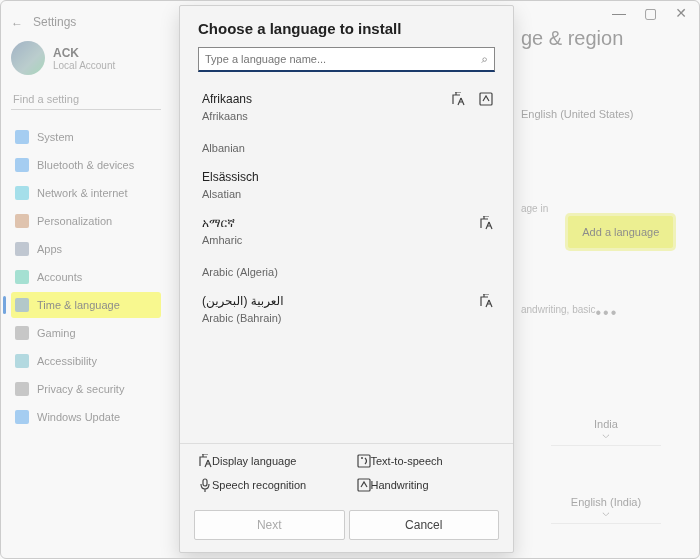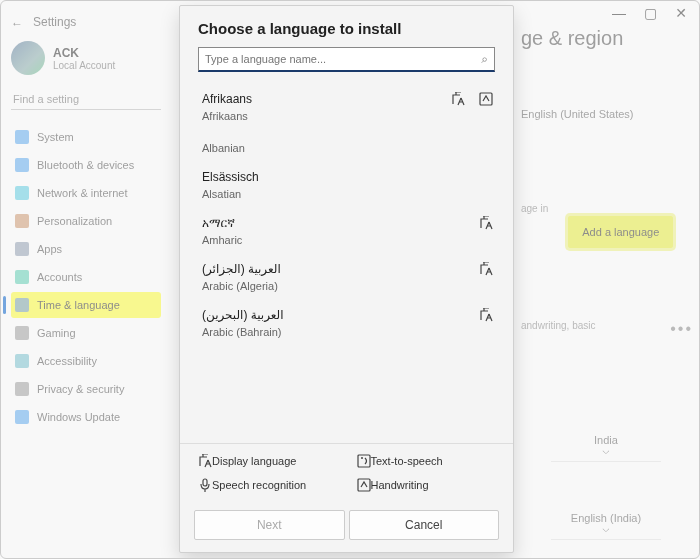--- a/index.html
+++ b/index.html
@@ -151,21 +151,21 @@
     </div>
 </div>
 
 <div class="rightpane dimmed">
   <div class="rp-title">ge &amp; region</div>
   <div class="rp-lang">English (United States)</div>
   <div style="display:flex;align-items:center;gap:20px;margin-top:48px">
     <span style="font-size:10px;color:#888">age in</span>
     <button class="add-lang">Add a language</button>
   </div>
-  <div style="display:flex;justify-content:space-between;margin-top:72px">
+  <div style="display:flex;margin-top:56px">
     <span class="rp-sub" style="margin-top:0">andwriting, basic</span>
     <span style="color:#888;letter-spacing:2px">•••</span>
   </div>
   <div class="rp-row" style="margin-top:96px">
     <span>India</span>
       <span style="font-size:9px">⌵</span>
   </div>
   <div class="rp-row" style="margin-top:50px">
     <span>English (India)</span>
       <span style="font-size:9px">⌵</span>
@@ -210,28 +210,20 @@
           <span class="lr-native">አማርኛ</span>
           <span class="lr-icons">
             <svg class="micon" viewBox="0 0 14 14">
               <use href="#i-disp"></use>
             </svg>
           </span>
         </div>
         <div class="lr-english">Amharic</div>
       </div>
       <div class="lang-row">
-        <div class="lr-top">
-          <span class="lr-native">العربية (الجزائر)</span>
-          <span class="lr-icons">
-            <svg class="micon" viewBox="0 0 14 14">
-              <use href="#i-disp"></use>
-            </svg>
-          </span>
-        </div>
         <div class="lr-english">Arabic (Algeria)</div>
       </div>
       <div class="lang-row">
         <div class="lr-top">
           <span class="lr-native">العربية (البحرين)</span>
           <span class="lr-icons">
             <svg class="micon" viewBox="0 0 14 14">
               <use href="#i-disp"></use>
             </svg>
           </span>

